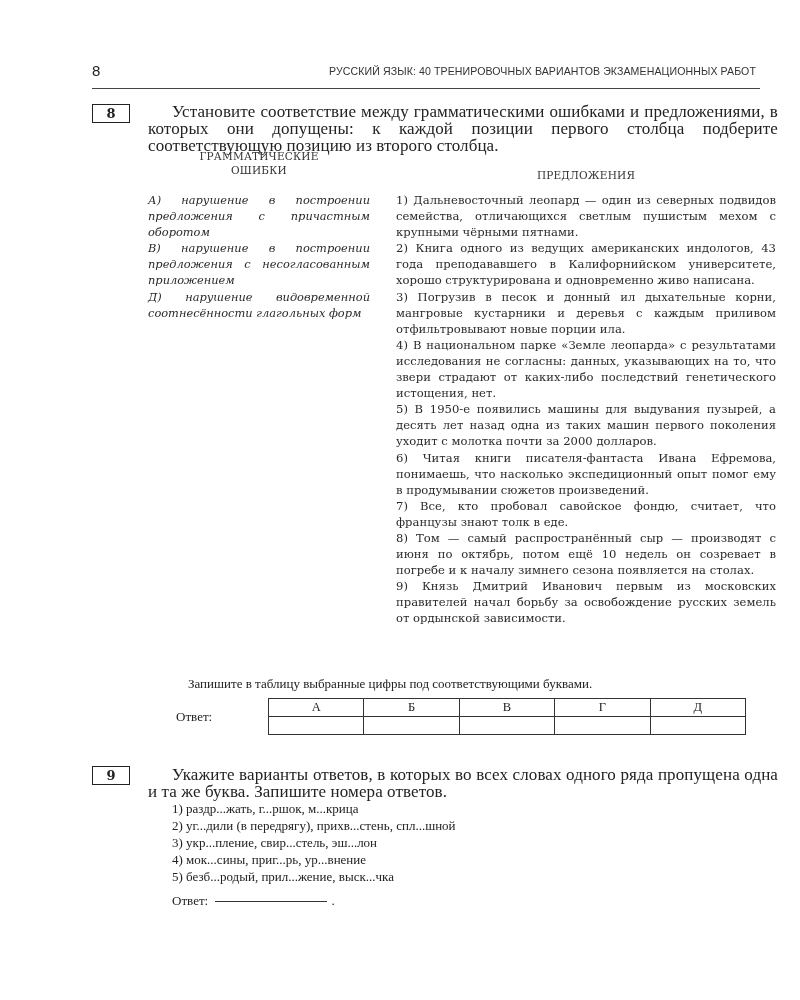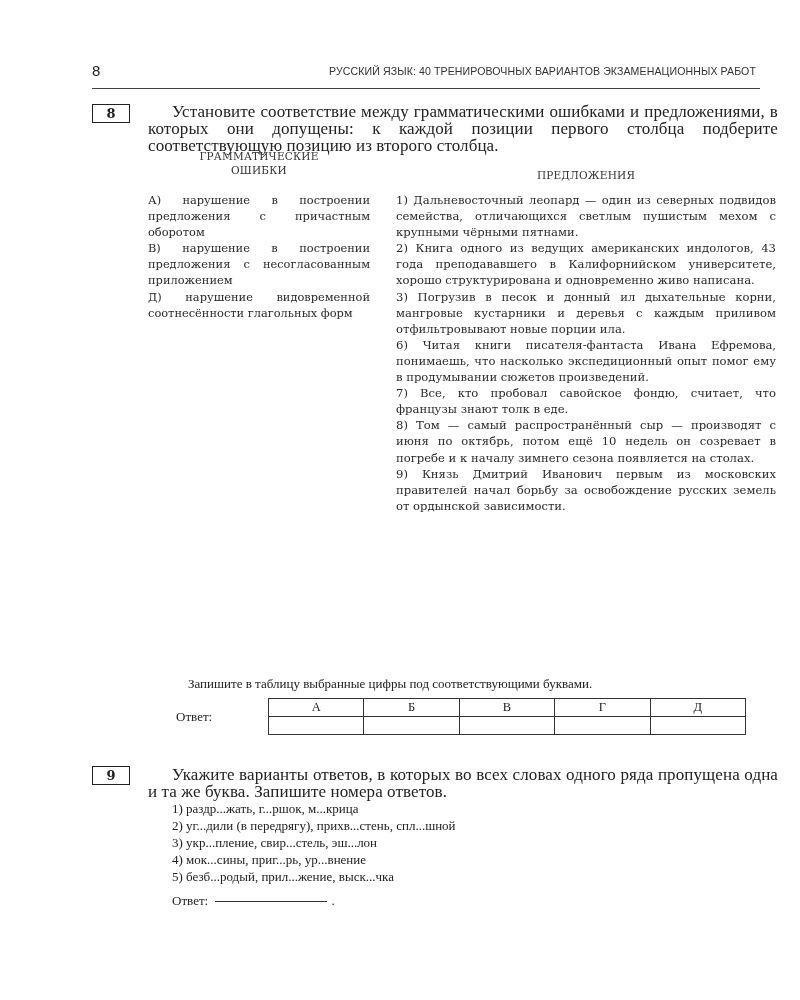--- a/index.html
+++ b/index.html
@@ -33,21 +33,21 @@
     .col-head {
       font-size: 10.5px; text-align: center; line-height: 14px; letter-spacing: 0.2px;
       font-family: "DejaVu Serif", serif; color: #333;
     }
     .col-left { left: 148px; width: 222px; }
     .col-right { left: 396px; width: 380px; }
     .item {
       font-size: 11.6px; line-height: 16.1px; text-align: justify; color: #2a2a2a;
       font-family: "DejaVu Serif", serif;
     }
-    .item-left { font-size: 11.4px; }
+    .item-left { font-size: 11.4px; font-style: italic; }
 
     .instr {
       left: 172px; top: 676px; font-size: 13px; font-family: "Liberation Serif", "DejaVu Serif", serif; margin-left: 16px;
     }
     .answer-label {
       left: 176px; top: 709px; font-size: 13px; font-family: "Liberation Serif", "DejaVu Serif", serif;
     }
     table.answer-table {
       position: absolute; left: 268px; top: 698px; width: 478px; border-collapse: collapse;
     }
@@ -84,20 +84,22 @@
 <div class="abs col-left" style="top:192px;">
   <div class="item item-left"><span>А)</span> <span>нарушение в построении предложения с причастным оборотом</span></div>
   <div class="item item-left"><span>В)</span> <span>нарушение в построении предложения с несогласованным приложением</span></div>
   <div class="item item-left"><span>Д)</span> <span>нарушение видовременной соотнесённости глагольных форм</span></div>
 </div>
 
 <div class="abs col-right" style="top:192px;">
   <div class="item"><span>1)</span> <span>Дальневосточный леопард — один из северных подвидов семейства, отличающихся светлым пушистым мехом с крупными чёрными пятнами.</span></div>
   <div class="item"><span>2)</span> <span>Книга одного из ведущих американских индологов, 43 года преподававшего в Калифорнийском университете, хорошо структурирована и одновременно живо написана.</span></div>
   <div class="item"><span>3)</span> <span>Погрузив в песок и донный ил дыхательные корни, мангровые кустарники и деревья с каждым приливом отфильтровывают новые порции ила.</span></div>
+  <div class="item"><span>4)</span> <span>В национальном парке «Земле леопарда» с результатами исследования не согласны: данных, указывающих на то, что звери страдают от каких-либо последствий генетического истощения, нет.</span></div>
+  <div class="item"><span>5)</span> <span>В 1950-е появились машины для выдувания пузырей, а десять лет назад одна из таких машин первого поколения уходит с молотка почти за 2000 долларов.</span></div>
   <div class="item"><span>6)</span> <span>Читая книги писателя-фантаста Ивана Ефремова, понимаешь, что насколько экспедиционный опыт помог ему в продумывании сюжетов произведений.</span></div>
   <div class="item"><span>7)</span> <span>Все, кто пробовал савойское фондю, считает, что французы знают толк в еде.</span></div>
   <div class="item"><span>8)</span> <span>Том — самый распространённый сыр — производят с июня по октябрь, потом ещё 10 недель он созревает в погребе и к началу зимнего сезона появляется на столах.</span></div>
   <div class="item"><span>9)</span> <span>Князь Дмитрий Иванович первым из московских правителей начал борьбу за освобождение русских земель от ордынской зависимости.</span></div>
 </div>
 
 <div class="abs instr">Запишите в таблицу выбранные цифры под соответствующими буквами.</div>
 <div class="abs answer-label">Ответ:</div>
 <table class="answer-table">
   <tbody>

